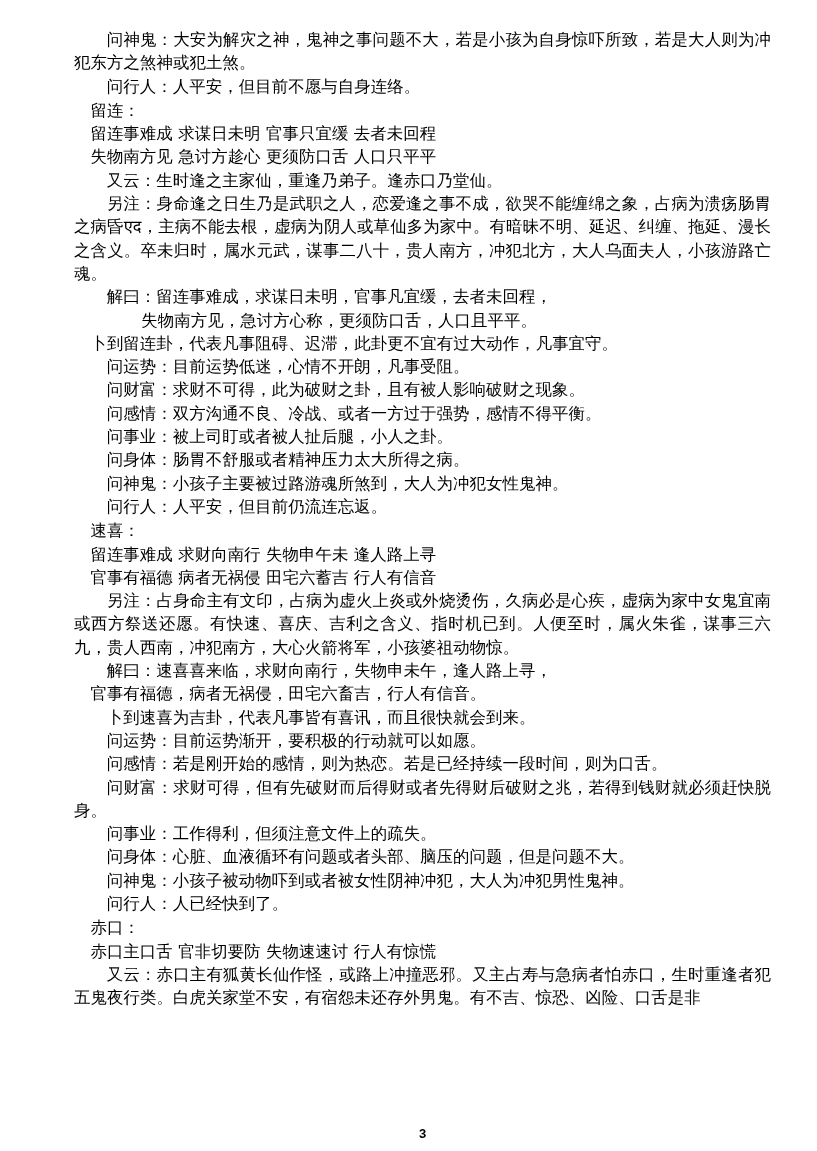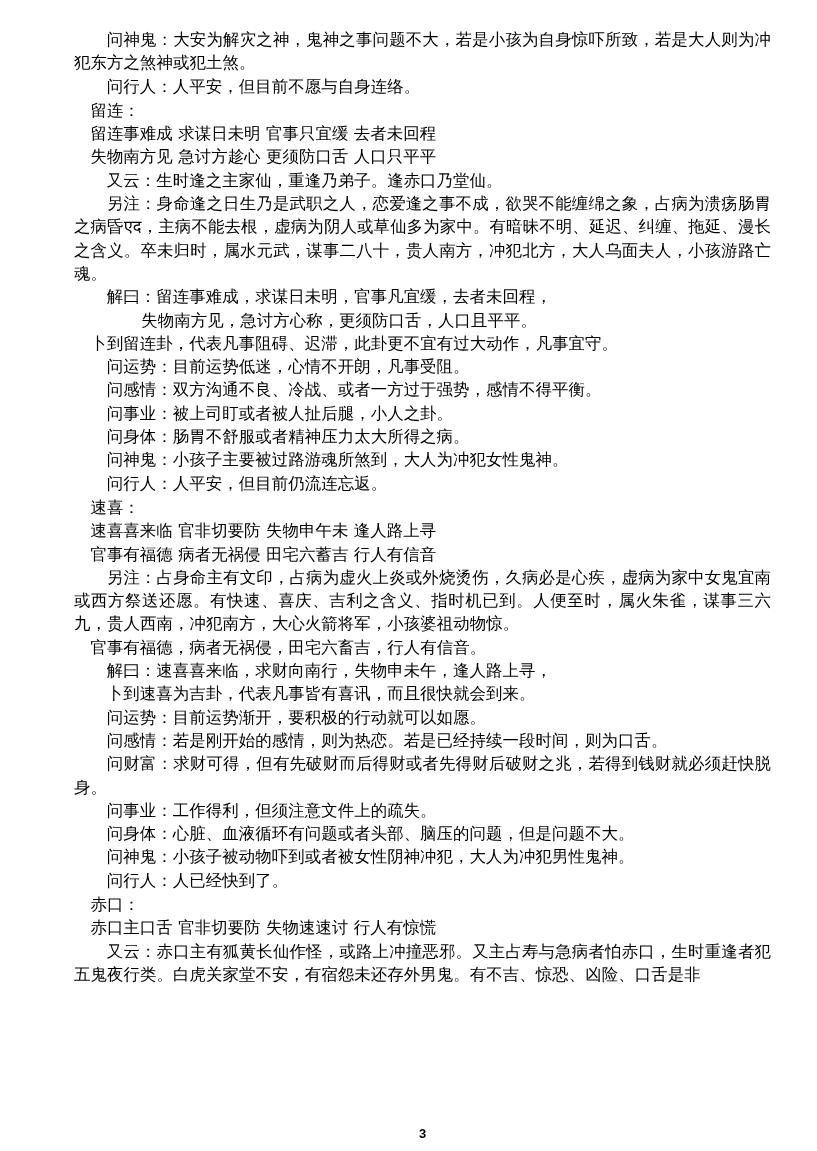--- a/index.html
+++ b/index.html
@@ -75,32 +75,33 @@
 
     <p class="block section-head">留连：</p>
     <p class="block verse">留连事难成  求谋日未明  官事只宜缓  去者未回程</p>
     <p class="block verse">失物南方见  急讨方趁心  更须防口舌  人口只平平</p>
     <p class="block ind2">又云：生时逢之主家仙，重逢乃弟子。逢赤口乃堂仙。</p>
     <p class="block ind2">另注：身命逢之日生乃是武职之人，恋爱逢之事不成，欲哭不能缠绵之象，占病为溃疡肠胃之病昏एद，主病不能去根，虚病为阴人或草仙多为家中。有暗昧不明、延迟、纠缠、拖延、漫长之含义。卒未归时，属水元武，谋事二八十，贵人南方，冲犯北方，大人乌面夫人，小孩游路亡魂。</p>
     <p class="block ind2">解曰：留连事难成，求谋日未明，官事凡宜缓，去者未回程，</p>
     <p class="block verse-deep">失物南方见，急讨方心称，更须防口舌，人口且平平。</p>
     <p class="block ind1">卜到留连卦，代表凡事阻碍、迟滞，此卦更不宜有过大动作，凡事宜守。</p>
     <p class="block ind2">问运势：目前运势低迷，心情不开朗，凡事受阻。</p>
+    <p class="block ind2">问财富：求财不可得，此为破财之卦，且有被人影响破财之现象。</p>
     <p class="block ind2">问感情：双方沟通不良、冷战、或者一方过于强势，感情不得平衡。</p>
     <p class="block ind2">问事业：被上司盯或者被人扯后腿，小人之卦。</p>
     <p class="block ind2">问身体：肠胃不舒服或者精神压力太大所得之病。</p>
     <p class="block ind2">问神鬼：小孩子主要被过路游魂所煞到，大人为冲犯女性鬼神。</p>
     <p class="block ind2">问行人：人平安，但目前仍流连忘返。</p>
 
     <p class="block section-head">速喜：</p>
-    <p class="block verse">速喜喜来临  官非切要防  失物申午未  逢人路上寻</p>
+    <p class="block verse">留连事难成  求财向南行  失物申午未  逢人路上寻</p>
     <p class="block verse">官事有福德  病者无祸侵  田宅六蓄吉  行人有信音</p>
     <p class="block ind2">另注：占身命主有文印，占病为虚火上炎或外烧烫伤，久病必是心疾，虚病为家中女鬼宜南或西方祭送还愿。有快速、喜庆、吉利之含义、指时机已到。人便至时，属火朱雀，谋事三六九，贵人西南，冲犯南方，大心火箭将军，小孩婆祖动物惊。</p>
+    <p class="block ind2">解曰：速喜喜来临，求财向南行，失物申未午，逢人路上寻，</p>
     <p class="block ind1">官事有福德，病者无祸侵，田宅六畜吉，行人有信音。</p>
-    <p class="block ind2">解曰：速喜喜来临，求财向南行，失物申未午，逢人路上寻，</p>
     <p class="block ind2">卜到速喜为吉卦，代表凡事皆有喜讯，而且很快就会到来。</p>
     <p class="block ind2">问运势：目前运势渐开，要积极的行动就可以如愿。</p>
     <p class="block ind2">问感情：若是刚开始的感情，则为热恋。若是已经持续一段时间，则为口舌。</p>
     <p class="block ind2">问财富：求财可得，但有先破财而后得财或者先得财后破财之兆，若得到钱财就必须赶快脱身。</p>
     <p class="block ind2">问事业：工作得利，但须注意文件上的疏失。</p>
     <p class="block ind2">问身体：心脏、血液循环有问题或者头部、脑压的问题，但是问题不大。</p>
     <p class="block ind2">问神鬼：小孩子被动物吓到或者被女性阴神冲犯，大人为冲犯男性鬼神。</p>
     <p class="block ind2">问行人：人已经快到了。</p>
 
     <p class="block section-head">赤口：</p>

